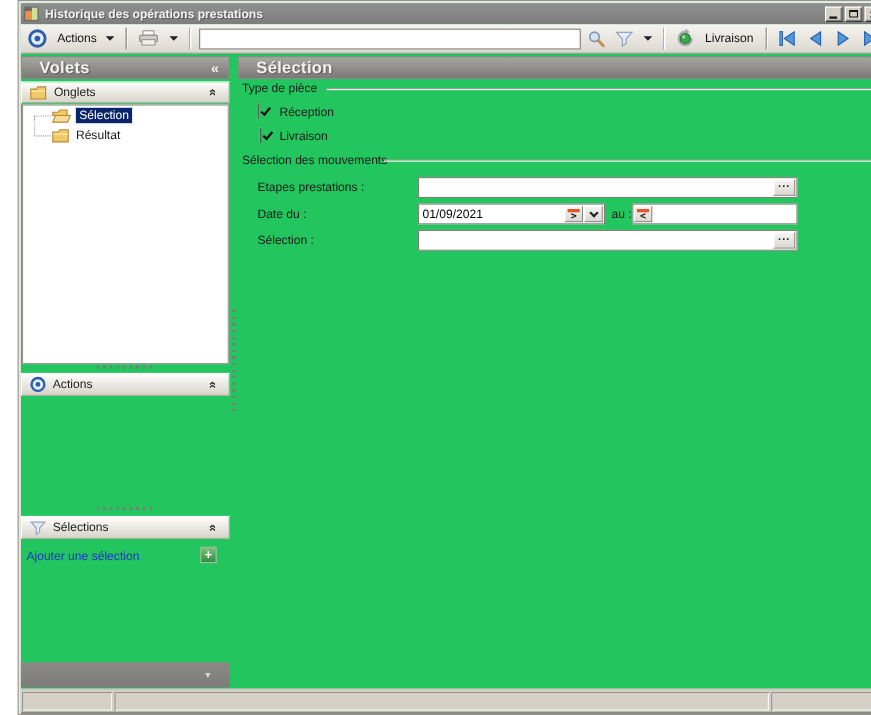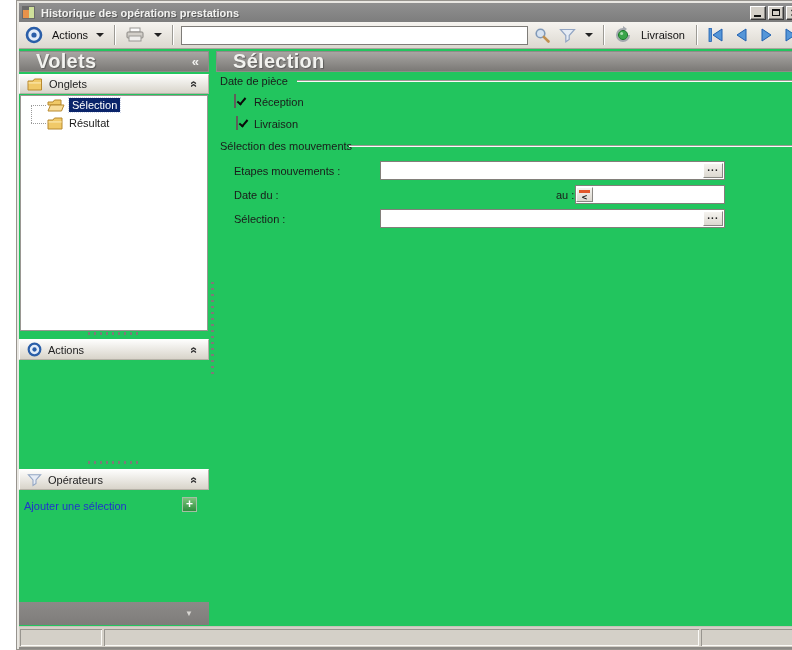--- a/index.html
+++ b/index.html
@@ -29,21 +29,21 @@
              border-bottom:1px solid #aaa69e; display:flex; align-items:center; }
   .tb-sep { width:2px; height:20px; margin:0 5px; background:linear-gradient(90deg,#9c9a94 50%,#ffffff 50%); flex:0 0 auto; }
   .tb-label { margin:0 3px 0 5px; color:#111; }
   .dd-arrow { width:0; height:0; border-left:4px solid transparent; border-right:4px solid transparent; border-top:4px solid #222; margin:0 5px; }
   .tb-input { width:372px; height:19px; border:1px solid #7e7c78; background:#fff; padding:0 3px; font:11px "Liberation Sans",sans-serif; margin-left:2px; }
   .tb-icon { display:inline-flex; align-items:center; justify-content:center; margin:0 4px; cursor:pointer; }
 
   
   .big-hdr { height:21px; background:linear-gradient(180deg,#a8a6a3,#7b7976); display:flex; align-items:center;
              border:1px solid #8e8c88; }
-  .big-hdr .t { color:#f2f2ef; font-weight:bold; font-size:20px; margin-left:16px; text-shadow:1px 1px 1px #5c5c5a; letter-spacing:.3px; }
+  .big-hdr .t { color:#f2f2ef; font-weight:bold; font-size:15px; margin-left:16px; text-shadow:1px 1px 1px #5c5c5a; letter-spacing:.3px; }
   .collapse-g { margin-left:auto; margin-right:9px; color:#f0f0ee; font-weight:bold; font-size:13px; cursor:pointer; }
 
   
   .sec-hdr { height:21px; background:linear-gradient(180deg,#fdfdfc,#d8d4ca); border:1px solid #b5b1a7;
              border-top-color:#fff; border-left-color:#fff; display:flex; align-items:center; cursor:pointer; }
   .sec-hdr .lbl { margin-left:6px; color:#222; }
   .sec-chev { margin-left:auto; margin-right:10px; font-weight:bold; font-size:12px; color:#333; transform:rotate(90deg); }
   .sec-ic { margin-left:7px; display:inline-flex; }
 
   
@@ -241,63 +241,73 @@
       <span class="dots-h"></span>
     </div>
 
   
   <div class="abs sec-hdr" style="left:3px; top:469px; width:190px;">
     <span class="sec-ic">
       <svg width="15" height="14" viewBox="0 0 17 15">
           <path d="M1.5 1.5 H15.5 L10.2 7.5 V11.5 L6.8 13.8 V7.5 Z" fill="#e6ecf5" stroke="#93a6c4" stroke-width="1.2"></path>
         </svg>
     </span>
-    <span class="lbl">Opérateurs</span>
+    <span class="lbl">Sélections</span>
     <span class="sec-chev">«</span>
   </div>
 
   <span class="abs link" style="left:8px; top:500px;">Ajouter une sélection</span>
   <span class="abs plus-btn" style="left:166px; top:497px;">+</span>
 
   
   <div class="abs darkbar">
     <span class="arr">▼</span>
   </div>
 
   
   <div class="abs v-grip" style="left:195px; top:282px; height:96px;"></div>
 
   
   <div class="abs big-hdr" style="left:200px; top:51px; width:589px;">
     <span class="t">Sélection</span>
   </div>
 
   
-  <span class="abs grp-label" style="left:204px; top:75px;">Date de pièce</span>
+  <span class="abs grp-label" style="left:204px; top:75px;">Type de pièce</span>
   <div class="abs grp-line" style="left:281px; top:80px; width:505px;"></div>
 
   <span class="abs checkbox checked" style="left:218px; top:95px;"></span>
   <span class="abs" style="left:238px; top:96px;text-align:center;">Réception</span>
 
   <span class="abs checkbox checked" style="left:218px; top:117px;"></span>
   <span class="abs" style="left:238px; top:118px;">Livraison</span>
 
   
   <span class="abs grp-label" style="left:204px; top:140px;">Sélection des mouvements</span>
   <div class="abs grp-line" style="left:333px; top:145px; width:453px;"></div>
 
   
-  <span class="abs" style="left:218px; top:165px;">Etapes mouvements :</span>
+  <span class="abs" style="left:218px; top:165px;">Etapes prestations :</span>
   <div class="abs field" style="left:364px; top:161px; width:345px; height:19px;">
     <input type="text" value="" style="">
     <span class="mini-btn btn-ellipsis">...</span>
   </div>
 
   
   <span class="abs" style="left:218px; top:189px;">Date du :</span>
+  <div class="abs field" style="left:364px; top:185px; width:170px; height:19px;">
+    <input type="text" value="01/09/2021" style="">
+    <span class="mini-btn btn-cal">
+        <span class="bar"></span>
+        <span class="ch">&gt;</span>
+      </span>
+    <span class="mini-btn btn-drop">
+        <span class="chev-down"></span>
+      </span>
+  </div>
   <span class="abs" style="left:540px; top:189px;">au :</span>
   <div class="abs field" style="left:559px; top:185px; width:150px; height:19px;">
     <span class="mini-btn btn-cal">
         <span class="bar"></span>
         <span class="ch">&lt;</span>
       </span>
   </div>
 
   
   <span class="abs" style="left:218px; top:213px;">Sélection :</span>

